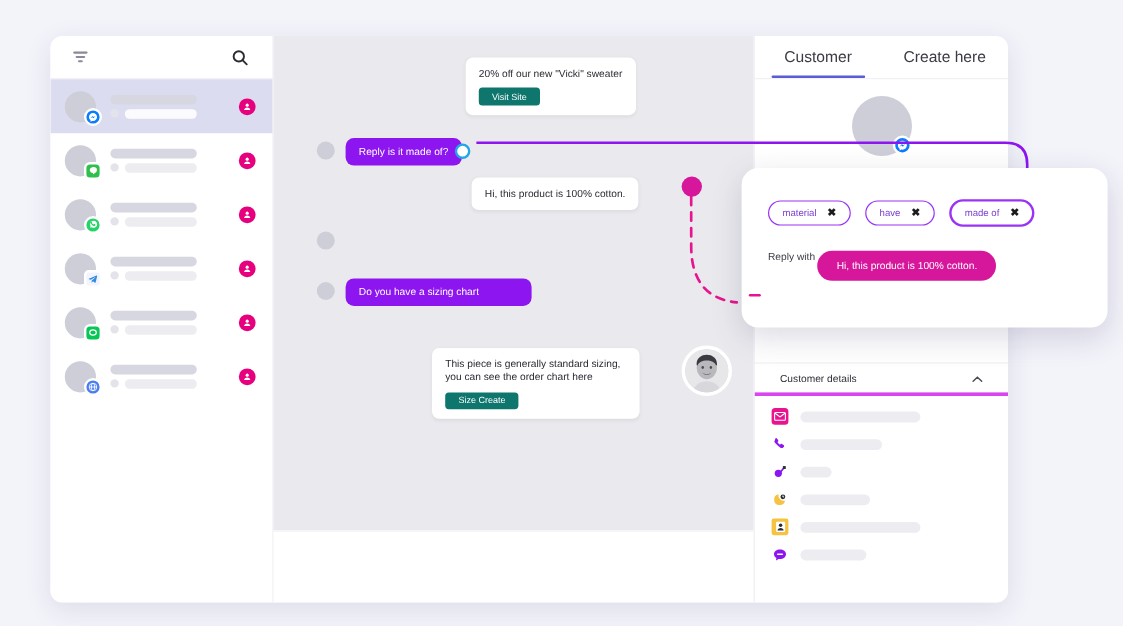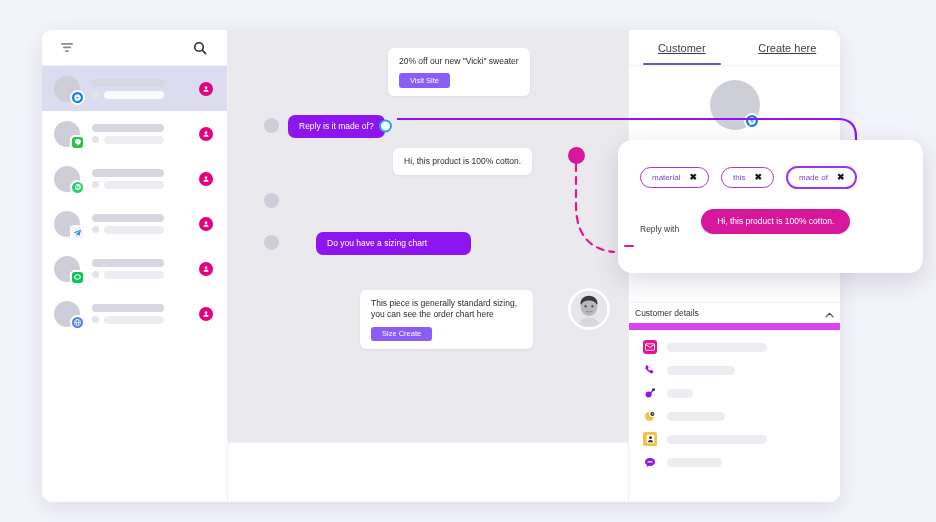--- a/index.html
+++ b/index.html
@@ -63,52 +63,52 @@
     background:#8c15f0; color:#fff; border-radius:7px;
     font-size:8.5px; padding:7px 11px; white-space:nowrap; line-height:1;
   }
   .bub-white {
     background:#fff; color:#2a2a33; border-radius:6px;
     font-size:8.5px; padding:8px 11px; white-space:nowrap; line-height:1.35;
     box-shadow:0 1px 3px rgba(30,30,60,.07);
   }
   .msg-av { width:15px; height:15px; border-radius:50%; background:#cdced8; margin-right:9px; margin-top:3px; flex:0 0 15px; }
   .dark-pill {
-    display:inline-block; background:#8b5cf6; color:#fff; font-size:7.5px;
+    display:inline-block; background:#0f766e; color:#fff; font-size:7.5px;
     border-radius:3px; padding:3.5px 11px; margin-top:6px; cursor:pointer; line-height:1;
   }
   .anchor-dot {
     position:absolute; right:-7px; top:50%; transform:translateY(-50%);
     width:13px; height:13px; border-radius:50%; background:#fff; border:2px solid #21a7e8;
   }
   .photo-av {
     position:absolute; width:42px; height:42px; border-radius:50%;
     border:3px solid #fff; overflow:hidden; background:#d8d8dc;
   }
 
   
   .right-panel {
     position:absolute; right:0; top:0; width:212px; height:100%;
     background:#fff; border-left:1px solid #eeeef4;
   }
   .tabs { display:flex; height:36px; border-bottom:1px solid #f0f0f5; }
   .tab {
     flex:1; display:flex; align-items:center; justify-content:center;
-    font-size:11px; color:#3b3b46; position:relative; cursor:pointer;text-decoration:underline;
+    font-size:13px; color:#3b3b46; position:relative; cursor:pointer;
   }
   .tab.active::after {
     content:""; position:absolute; left:14px; right:14px; bottom:0; height:2px; background:#5b5bd6; border-radius:2px;
   }
   .panel-av { width:50px; height:50px; border-radius:50%; background:#cdced8; margin:14px auto 0; position:relative; }
   .panel-av .badge { right:2px; bottom:0px; width:16px; height:16px; }
 
   .cd-header {
     position:absolute; left:0; right:0; top:272px; height:28px;
     display:flex; align-items:center; justify-content:space-between;
-    padding:0 6px; border-top:1px solid #f0f0f5; border-bottom:7px solid #d946ef;
+    padding:0 21px; border-top:1px solid #f0f0f5; border-bottom:3px solid #d946ef;
   }
   .cd-title { font-size:8.5px; color:#2f2f3a; }
   .cd-rows { position:absolute; left:0; right:0; top:302px; padding:8px 14px 0; display:flex; flex-direction:column; gap:9px; }
   .cd-row { display:flex; align-items:center; gap:10px; }
   .cd-ico { width:14px; height:14px; border-radius:3px; display:flex; align-items:center; justify-content:center; flex:0 0 14px; }
   .cd-bar { height:9px; border-radius:5px; background:#ededf1; }
 
   
   .rules-card {
     position:absolute; left:618px; top:140px; width:305px; height:133px;
@@ -116,21 +116,21 @@
     box-shadow:0 8px 26px rgba(40,30,80,.16);
     z-index:40;
   }
   .tag-row { display:flex; gap:12px; padding:26px 0 0 22px; align-items:center; }
   .tag {
     display:flex; align-items:center; gap:9px;
     border:1.6px solid #9a33f5; border-radius:14px;
     padding:5px 11px; background:#fff; font-size:8px; color:#7b3fd0; cursor:pointer;
   }
   .tag .x { color:#1b1b1b; font-size:9px; font-weight:bold; line-height:1; }
-  .reply-row { display:flex; align-items:flex-end; gap:22px; padding:20px 0 0 22px; }
+  .reply-row { display:flex; align-items:flex-start; gap:2px; padding:20px 0 0 22px; }
   .reply-label { font-size:8.5px; color:#3b3b46; }
   .reply-pill {
     background:#d6179b; color:#fff; font-size:8.5px; border-radius:14px;
     padding:8px 16px; white-space:nowrap; line-height:1;
   }
   .dash-tick { position:absolute; left:6px; top:105px; width:10px; height:2px; background:#e8148f; border-radius:1px; }
 
   
   .connectors { position:absolute; inset:0; pointer-events:none; z-index:35; }
   .pink-dot { position:absolute; left:568px; top:147px; width:17px; height:17px; border-radius:50%; background:#d6179b; z-index:36; }
@@ -346,21 +346,21 @@
         <div class="msg" style="left:165px; top:118px;">
           <div class="bub-white">
             <span>Hi, this product is 100% cotton.</span>
           </div>
         </div>
 
         <div class="msg" style="left:36px; top:160px;">
           <div class="msg-av"></div>
         </div>
 
-        <div class="msg" style="left:36px; top:202px;gap:28px;">
+        <div class="msg" style="left:36px; top:202px;">
           <div class="msg-av"></div>
           <div class="bub-purple" style="min-width:155px">
             <span>Do you have a sizing chart</span>
           </div>
         </div>
 
         <div class="msg" style="left:132px; top:260px;">
           <div class="bub-white" style="width:173px;white-space:normal">
             <span>This piece is generally standard sizing,</span><br>
             <span>you can see the order chart here</span><br>
@@ -482,21 +482,21 @@
   <div class="pink-dot"></div>
 
   <div class="rules-card">
     <div class="dash-tick"></div>
     <div class="tag-row">
       <div class="tag">
         <span>material</span>
         <span class="x">✖</span>
       </div>
       <div class="tag">
-        <span>this</span>
+        <span>have</span>
         <span class="x">✖</span>
       </div>
       <div class="tag" style="border-width:2px">
         <span>made of</span>
         <span class="x">✖</span>
       </div>
     </div>
     <div class="reply-row">
       <span class="reply-label">Reply with</span>
       <span class="reply-pill">Hi, this product is 100% cotton.</span>

